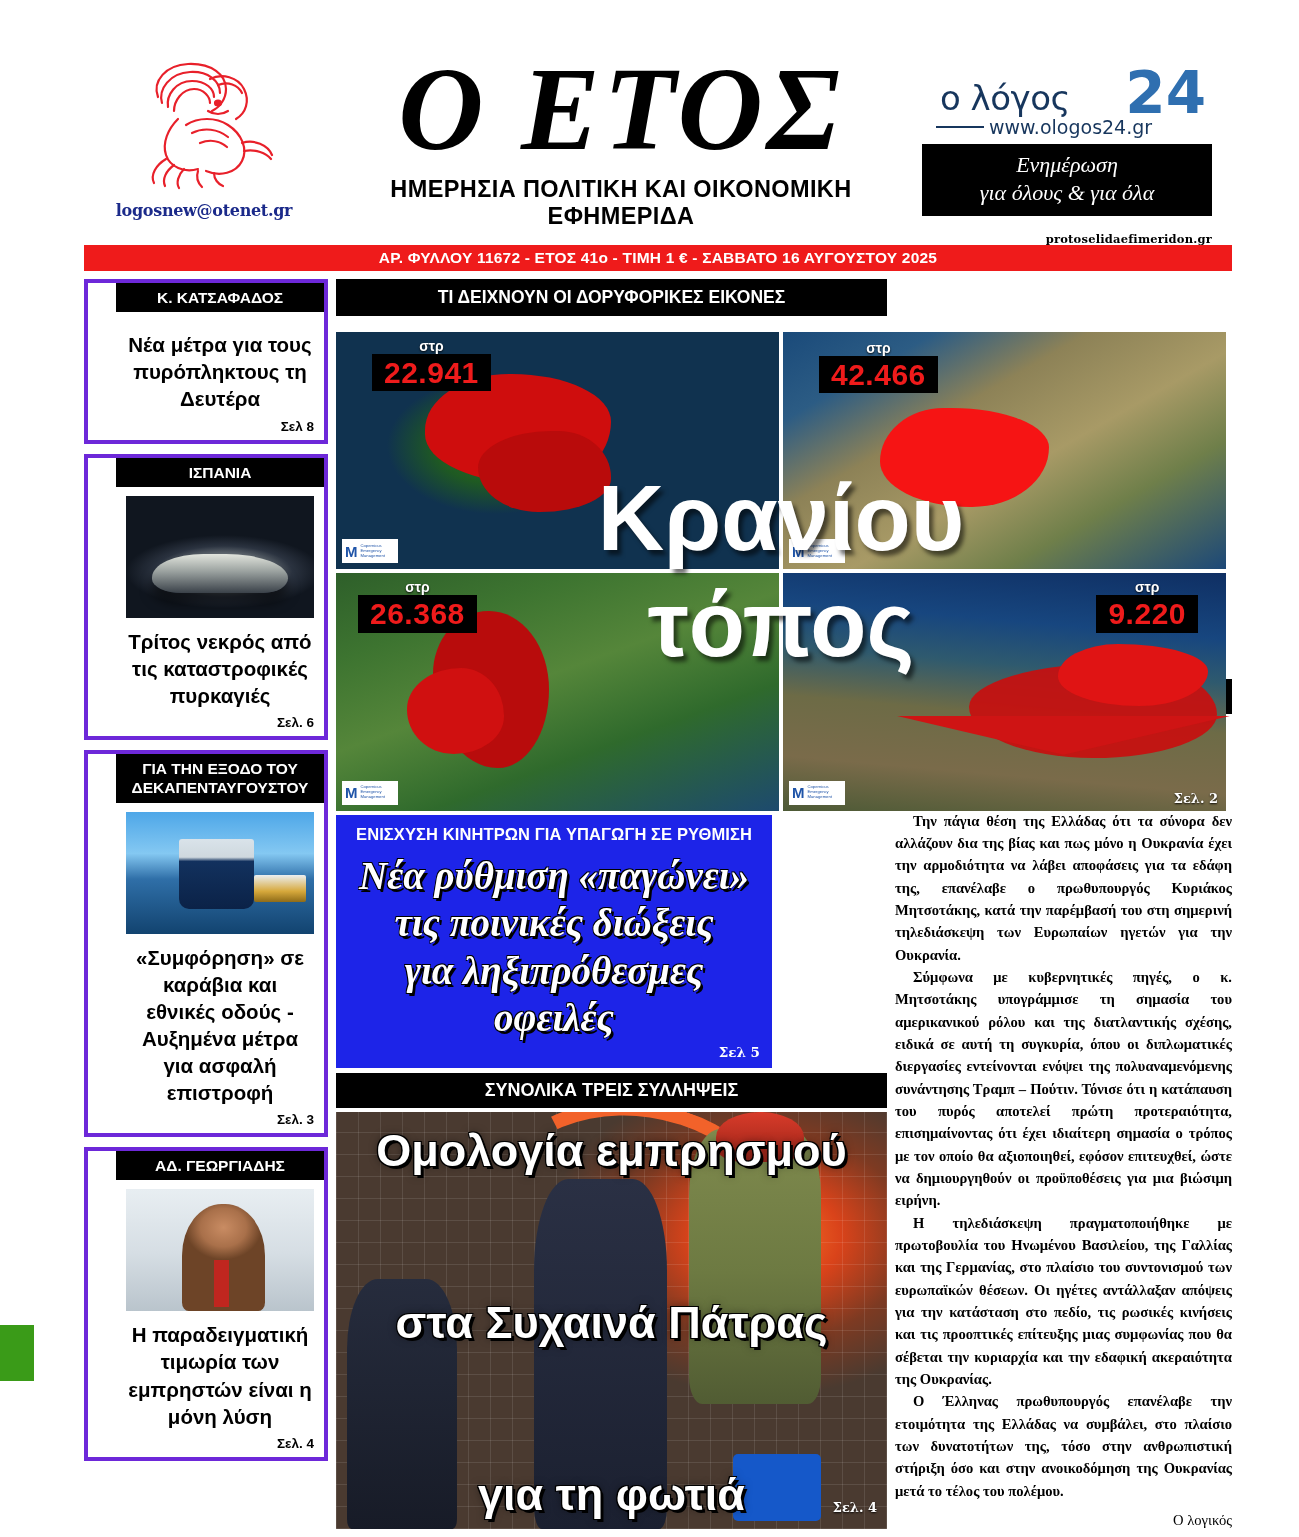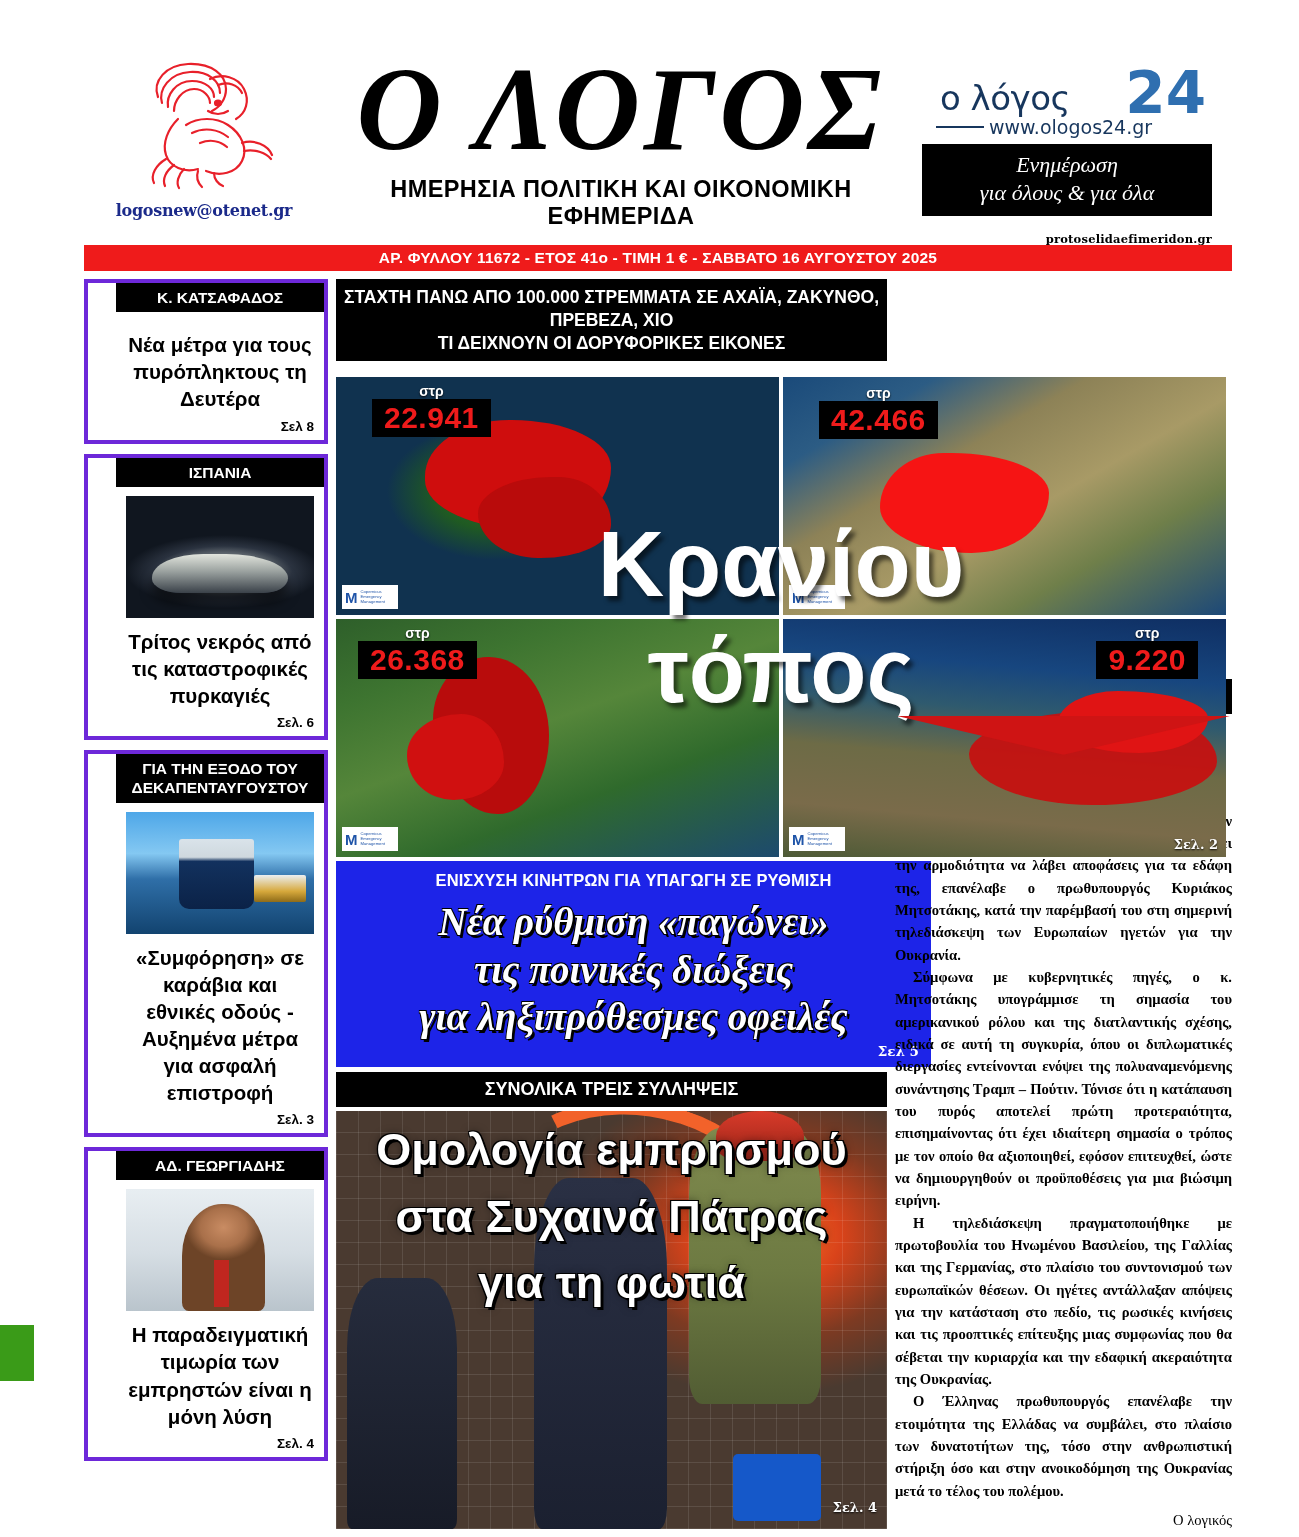--- a/index.html
+++ b/index.html
@@ -182,21 +182,21 @@
   }
   .map-overlay .l1, .map-overlay .l2{
     color:#fff; font-weight:bold; font-size:92px; line-height:1.0;
     text-shadow:4px 5px 4px rgba(0,0,0,.55);
   }
   .map-overlay .l1{ margin-bottom:8px; }
   .map-overlay .l2{ margin-top:6px; }
 
   
   .blue-box{
-    background:#1d24e8; margin-top:4px; padding:10px 12px 8px; width:595px;
+    background:#1d24e8; margin-top:4px; padding:10px 12px 8px; width:436px;
   }
   .blue-kicker{
     color:#fff; text-align:center; font-weight:bold; font-size:16.5px; letter-spacing:0.1px;
   }
   .blue-head{
     text-align:center; color:#fff; font-family:"Liberation Serif", serif;
     font-weight:bold; font-style:italic; font-size:39px; line-height:1.22;
     margin-top:8px;
     text-shadow:2.5px 2.5px 0 #000, -0.8px -0.8px 0 #000, 0.8px -0.8px 0 #000, -0.8px 0.8px 0 #000;
   }
@@ -247,21 +247,21 @@
     border:14px solid #f2622a; border-radius:50%;
     border-left-color:transparent; border-bottom-color:transparent;
     transform:rotate(18deg);
   }
   .fire-photo .chair{
     position:absolute; right:12%; bottom:2%; width:16%; height:16%;
     background:#1558c9; border-radius:5px;
   }
   .fire-overlay{
     position:absolute; inset:0; display:flex; flex-direction:column;
-    align-items:center; justify-content:flex-start; padding-top:6px;
+    align-items:center; justify-content:space-between; padding-top:6px;
   }
   .fire-overlay div{
     color:#fff; font-weight:bold; font-size:45px; line-height:1.48;
     text-shadow:3px 3px 0 #000, -1.2px -1.2px 0 #000, 1.2px -1.2px 0 #000, -1.2px 1.2px 0 #000, 0 0 8px rgba(0,0,0,.5);
     text-align:center;
   }
   .fire-sel{
     position:absolute; right:10px; bottom:14px; color:#fff; font-weight:bold;
     font-family:"DejaVu Serif", serif; font-size:13px;
     text-shadow:0 1px 2px rgba(0,0,0,.9);
@@ -322,21 +322,21 @@
           <path d="M52 110 C44 116 40 124 43 131"></path>
           <path d="M62 114 C56 120 54 128 57 133"></path>
           <path d="M76 116 C74 122 76 128 80 132"></path>
           <path d="M92 118 C92 124 96 129 101 131"></path>
         </g>
       </svg>
       <div class="logo-email">logosnew@otenet.gr</div>
     </div>
 
     <div class="title-block">
-      <div class="paper-title">Ο ΛΟΓΟΣ</div>
+      <div class="paper-title">Ο ΕΤΟΣ</div>
       <div class="paper-sub">ΗΜΕΡΗΣΙΑ ΠΟΛΙΤΙΚΗ ΚΑΙ ΟΙΚΟΝΟΜΙΚΗ ΕΦΗΜΕΡΙΔΑ</div>
     </div>
 
     <div class="brand-block">
       <div class="brand-logo">
         <span class="brand-logo-text">ο λόγος</span>
         <span class="brand-24">24</span>
         <span class="brand-url-row">
           <span class="brand-rule"></span>
           <span class="brand-url">www.ologos24.gr</span>
@@ -389,21 +389,20 @@
           <div class="card-title">Η παραδειγματική τιμωρία των εμπρηστών είναι η μόνη λύση</div>
           <div class="card-page">Σελ. 4</div>
         </div>
       </div>
 
     </div>
 
     <div class="col-mid">
 
       <div class="mid-banner">
-        <div>ΣΤΑΧΤΗ ΠΑΝΩ ΑΠΟ 100.000 ΣΤΡΕΜΜΑΤΑ ΣΕ ΑΧΑΪΑ, ΖΑΚΥΝΘΟ, ΠΡΕΒΕΖΑ, ΧΙΟ</div>
         <div>ΤΙ ΔΕΙΧΝΟΥΝ ΟΙ ΔΟΡΥΦΟΡΙΚΕΣ ΕΙΚΟΝΕΣ</div>
       </div>
 
       <div class="map-grid">
 
         <div class="map-cell m1">
           <div class="burn b1a"></div>
           <div class="burn b1b"></div>
           <div class="strbadge" style="left:36px;top:6px;">
             <div class="unit">στρ</div>

